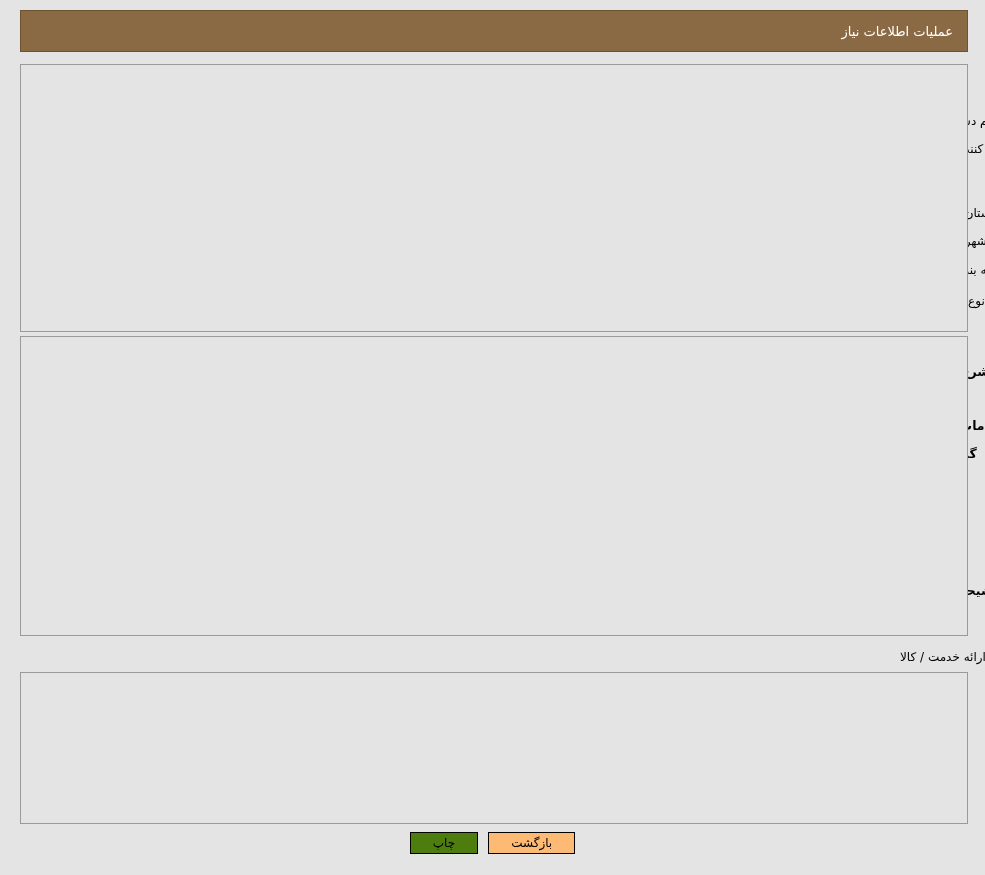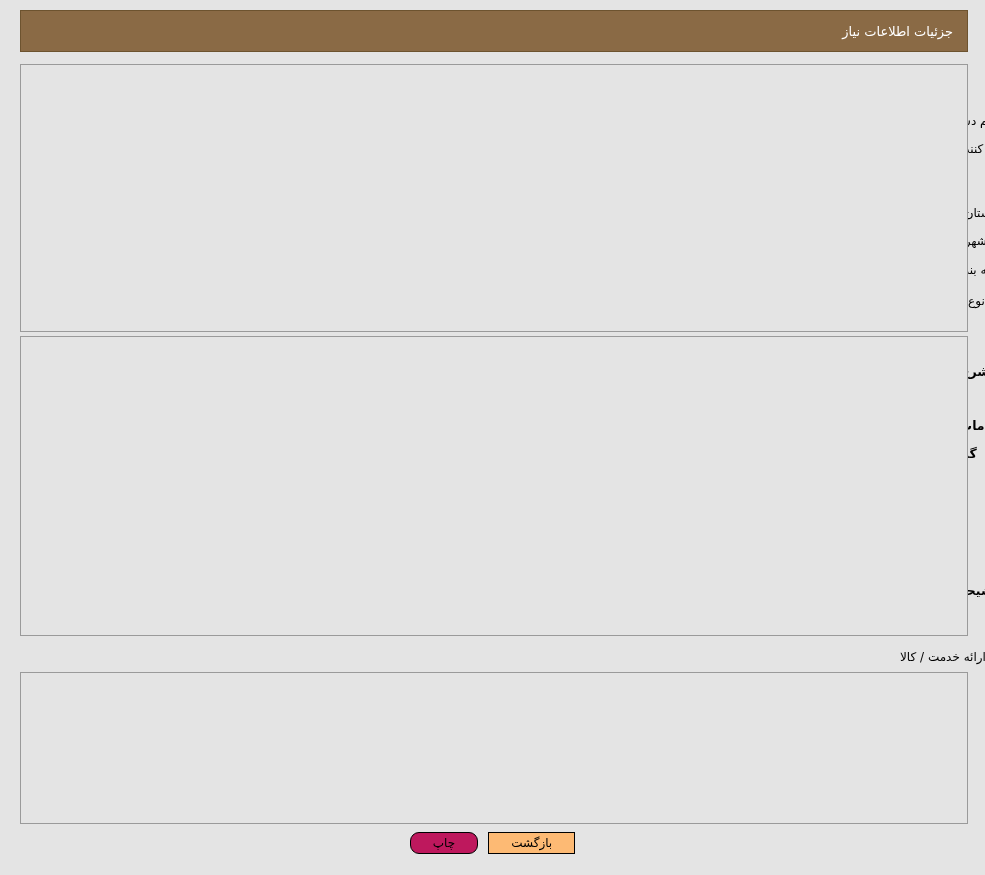--- a/index.html
+++ b/index.html
@@ -233,21 +233,21 @@
     z-index: 2;
   }
   .btn {
     border: 1px solid #000;
     font-size: 12px;
     padding: 3px 22px;
     cursor: pointer;
     color: #000;
   }
   .btn.back  { background: #fdba74; }
-  .btn.print { background: #be185d; border-radius: 9px; }
+  .btn.print { background: #4d7c0f; }
 </style>
 </head>
 <body>
 
 <svg class="watermark" viewBox="0 0 985 180" xmlns="http://www.w3.org/2000/svg">
   <g opacity="0.55">
     <path d="M145 200 L145 255 L195 300 L245 255 L245 200 Z" fill="#d9d9d9"></path>
     <path d="M160 215 L195 250 L230 212" stroke="#ffffff" stroke-width="12" fill="none"></path>
   </g>
   <g fill="#f0c9c9" opacity="0.85">
@@ -267,21 +267,21 @@
     <circle cx="800" cy="72" r="30"></circle>
     <circle cx="800" cy="72" r="17" fill="#e4e4e4"></circle>
   </g>
   <g fill="#d3d3d3" opacity="0.75">
     <path d="M60 40 h16 v70 h-16z"></path>
     <path d="M96 40 h16 v70 h-16z"></path>
   </g>
 </svg>
 
 <div class="header-bar">
-  <span>جزئیات اطلاعات نیاز</span>
+  <span>عملیات اطلاعات نیاز</span>
 </div>
 
 <div class="panel" id="panel-main"></div>
 
 <div class="lbl" style="left:900px; top:86px; width:68px;">شماره نیاز:</div>
 <div class="fld center" style="left:605px; top:80px; width:285px;">1103003999000015</div>
 <div class="lbl" style="left:465px; top:86px;">تاریخ و ساعت اعلان عمومی:</div>
 <div class="fld center" style="left:105px; top:80px; width:190px;">10:47 - 1403/02/13</div>
 
 <div class="lbl" style="left:900px; top:114px;">نام دستگاه خریدار:</div>

